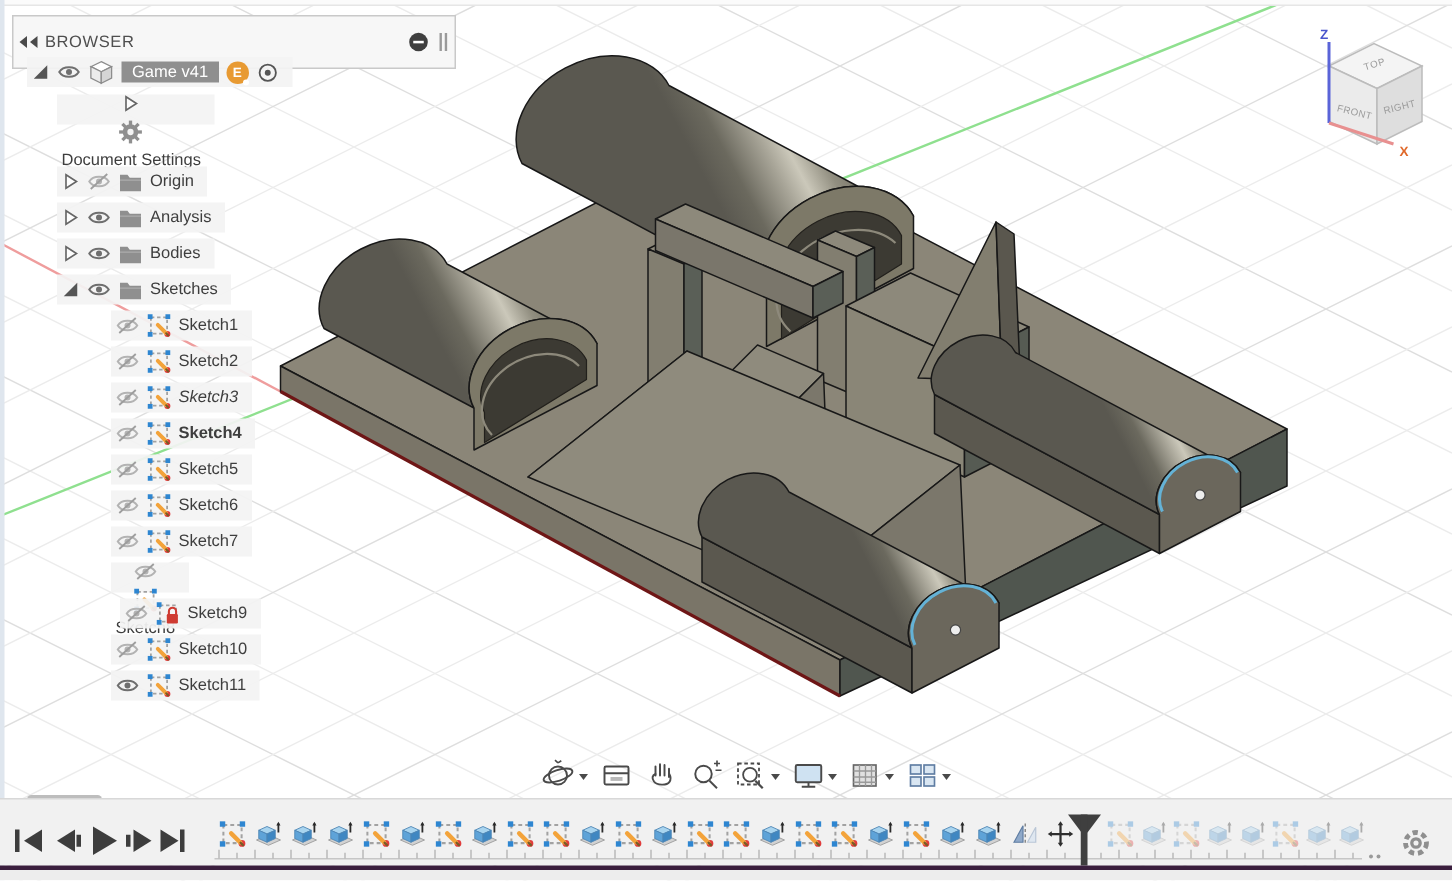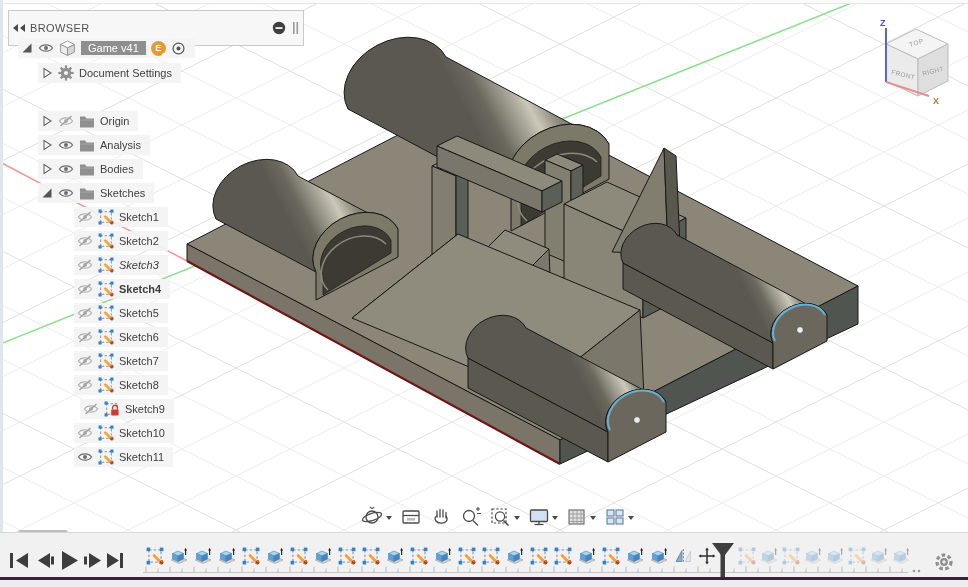--- a/index.html
+++ b/index.html
@@ -337,21 +337,21 @@
     <svg class="ti" width="17" height="17">
         <use href="#i-cube"></use>
       </svg>
     <span class="sel">Game v41</span>
     <span class="badge">E</span>
     <svg class="ti" width="15" height="15">
         <use href="#i-target"></use>
       </svg>
   </div>
 
-  <div class="trow" style="top:63px;left:38px;">
+  <div class="trow" style="top:63px;left:38px;flex-direction:column;">
     <svg class="ti" width="12" height="12">
         <use href="#i-arrow-collapsed"></use>
       </svg>
     <svg class="ti" width="16" height="16">
         <use href="#i-gear"></use>
       </svg>
     <span>Document Settings</span>
   </div>
 
 
@@ -463,21 +463,21 @@
   </div>
   <div class="trow" style="top:351px;left:74px;">
     <svg class="ti" width="16" height="12">
         <use href="#i-eye-off"></use>
       </svg>
     <svg class="ti" width="16" height="16">
         <use href="#i-sketch"></use>
       </svg>
     <span>Sketch7</span>
   </div>
-  <div class="trow" style="top:375px;left:74px;">
+  <div class="trow" style="top:375px;left:74px;flex-direction:column;">
     <svg class="ti" width="16" height="12">
         <use href="#i-eye-off"></use>
       </svg>
     <svg class="ti" width="16" height="16">
         <use href="#i-sketch"></use>
       </svg>
     <span>Sketch8</span>
   </div>
   <div class="trow" style="top:399px;left:80px;">
     <svg class="ti" width="16" height="12">

